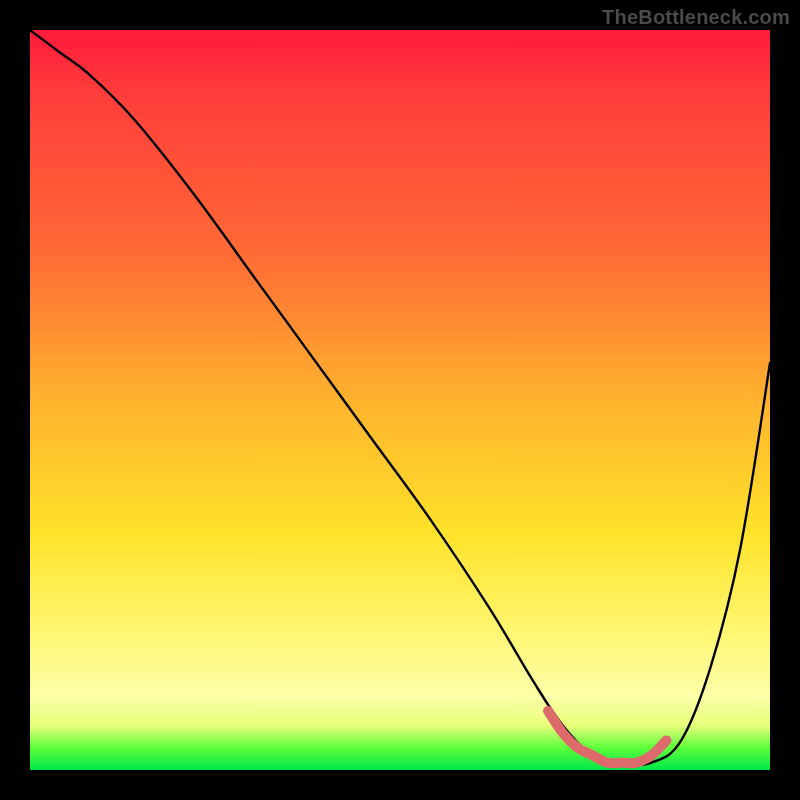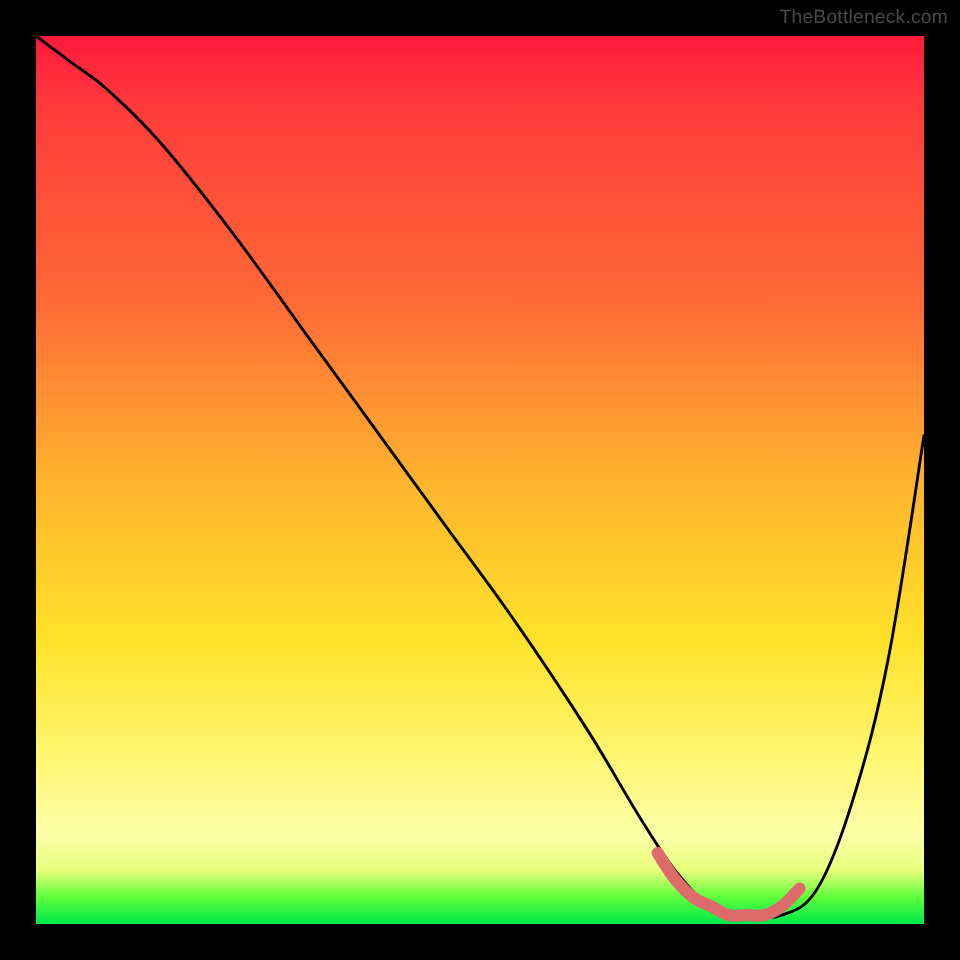--- a/index.html
+++ b/index.html
@@ -44,22 +44,22 @@
     top: 0;
     width: 740px;
     height: 740px;
     overflow: visible;
   }
   .watermark {
     position: absolute;
     top: 6px;
     right: 10px;
     color: #4a4a4a;
-    font-size: 16px;
-    font-weight: 400;
+    font-size: 20px;
+    font-weight: 700;
     letter-spacing: 0.2px;
     user-select: none;
   }
 </style>
 </head>
 <body>
 
 <div class="frame">
   <div class="plot-area">
     <svg class="overlay" viewBox="0 0 740 740" preserveAspectRatio="none">

